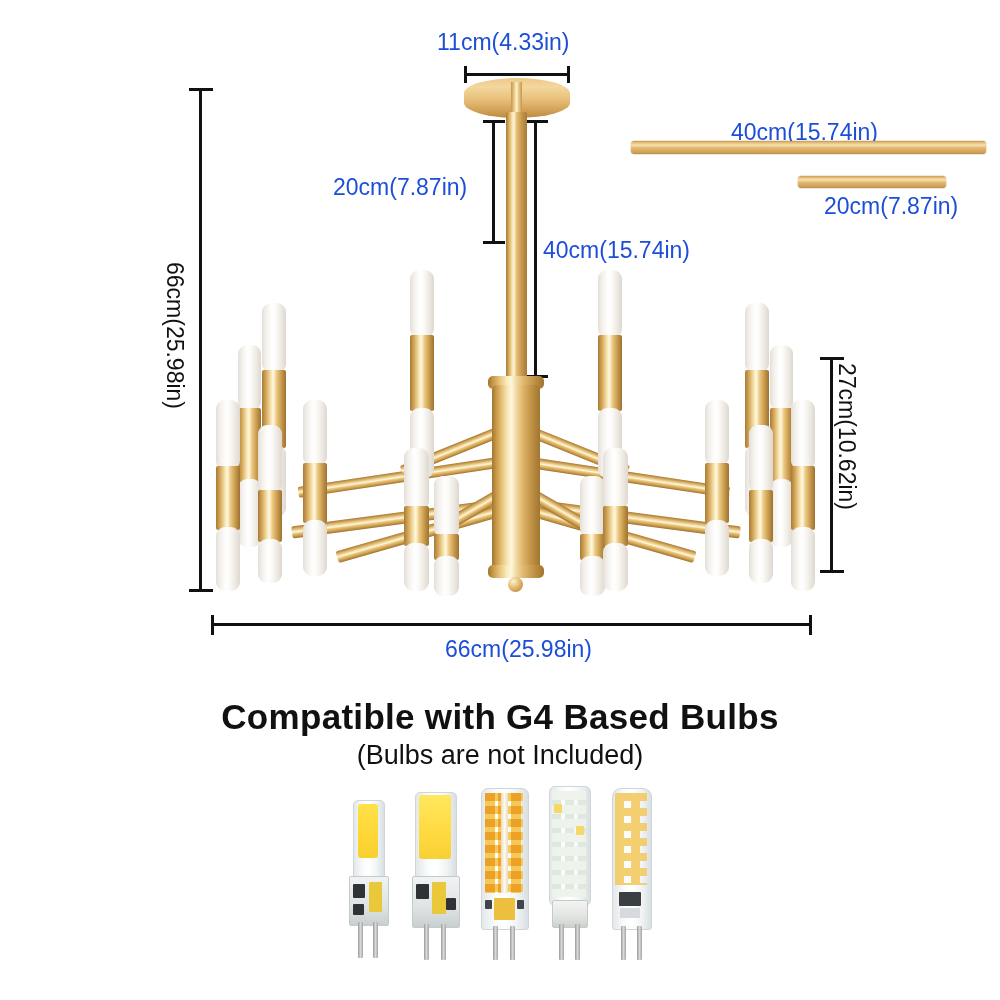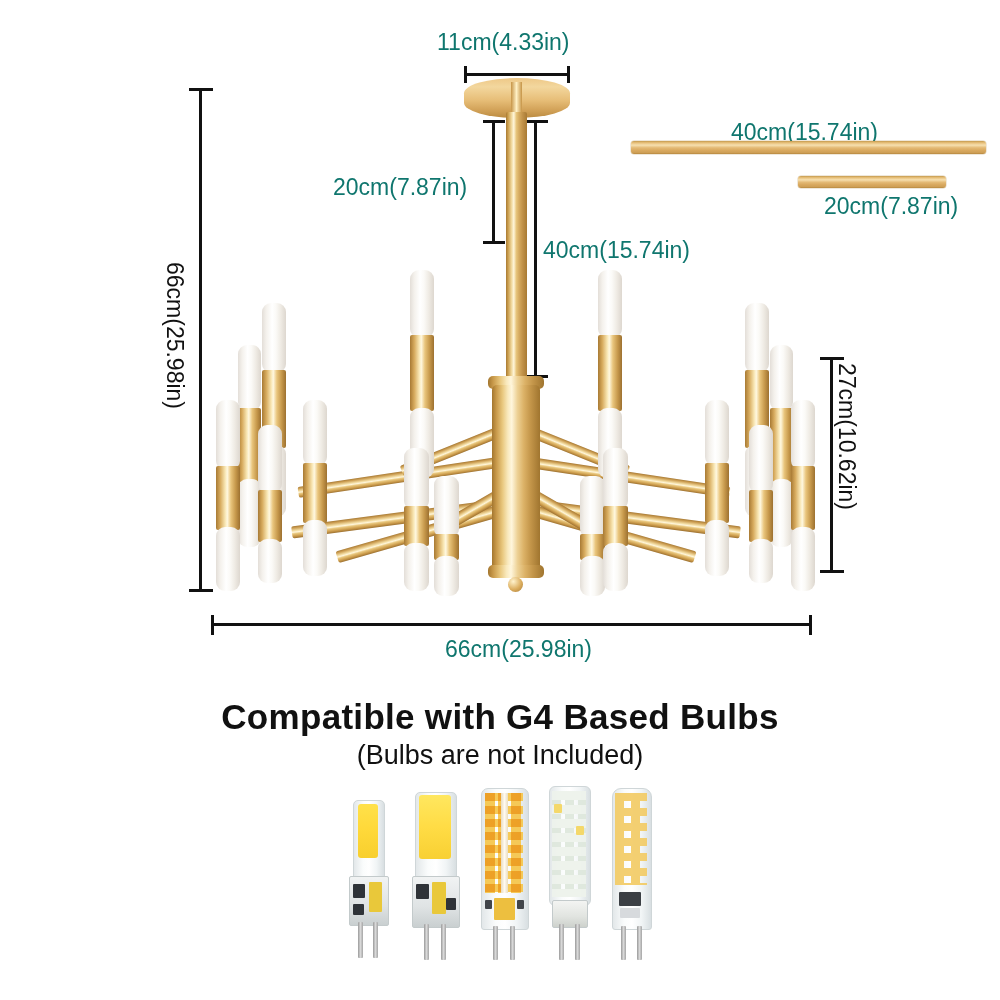--- a/index.html
+++ b/index.html
@@ -5,21 +5,21 @@
   html,body{margin:0;padding:0;}
   body{
     width:1000px;height:1000px;
     background:#ffffff;
     font-family:"Liberation Sans", sans-serif;
     color:#111;
     overflow:hidden;
   }
   .page{position:relative;width:1000px;height:1000px;}
   .abs{position:absolute;}
-  .lbl{position:absolute;font-size:23px;color:#0f766e;white-space:nowrap;letter-spacing:0px;}
+  .lbl{position:absolute;font-size:23px;color:#1d4ed8;white-space:nowrap;letter-spacing:0px;}
   .lbl-vert{position:absolute;font-size:23px;color:#111;white-space:nowrap;transform-origin:0 0;}
   .dimline{position:absolute;background:#111;}
   .tick{position:absolute;background:#111;}
   .orange-title{
     position:absolute;font-size:25px;font-weight:bold;white-space:nowrap;
   }
   .rod{
     position:absolute;border-radius:3px;
     background:linear-gradient(to bottom,
       #c49a4e 0%, #e8c07a 14%, #f6e0b0 32%, #e4ba76 52%,

